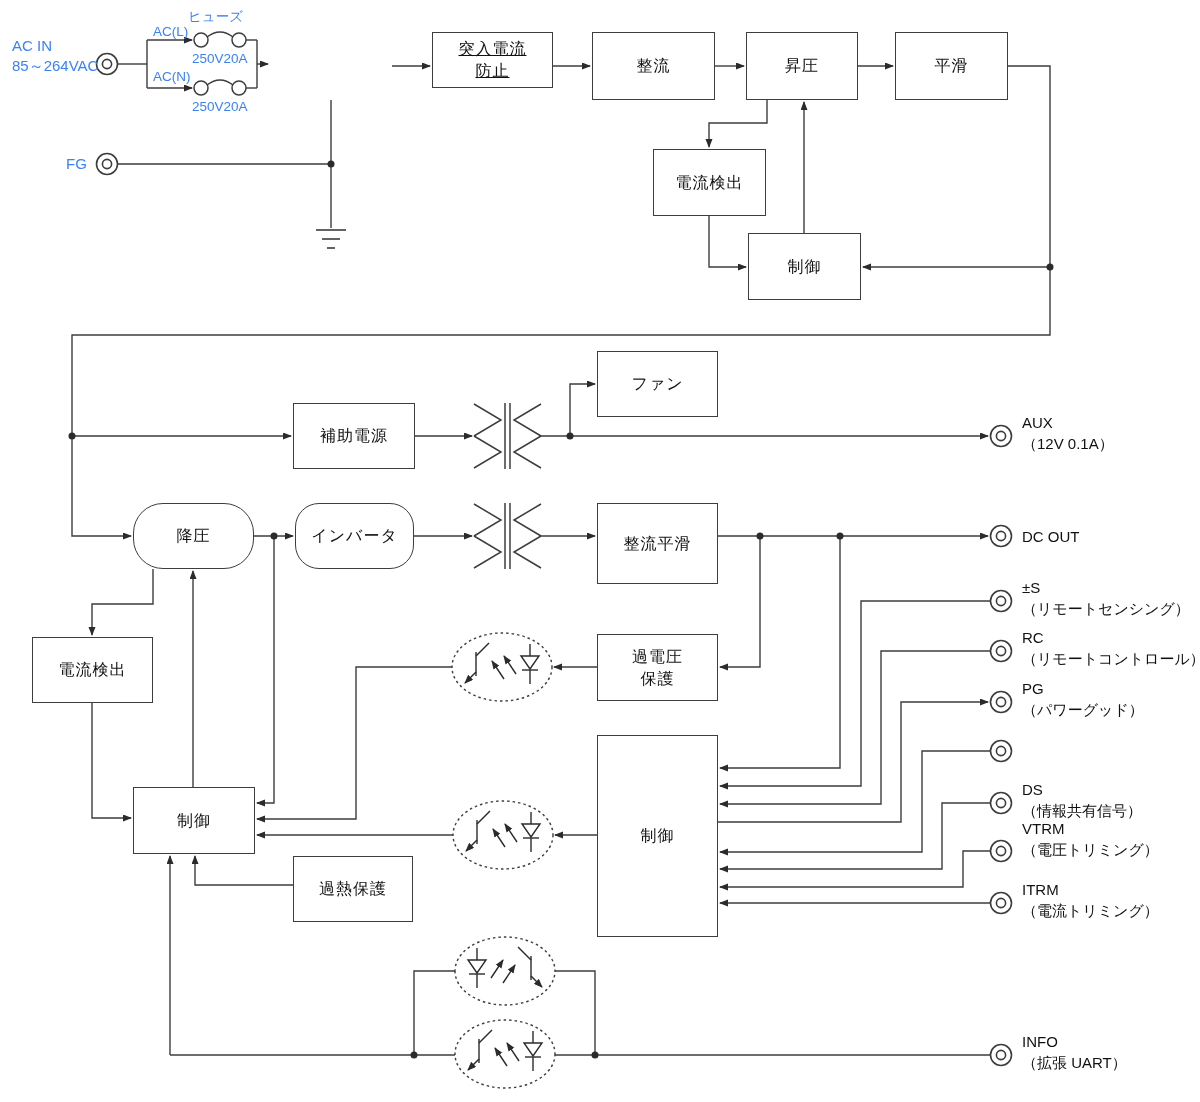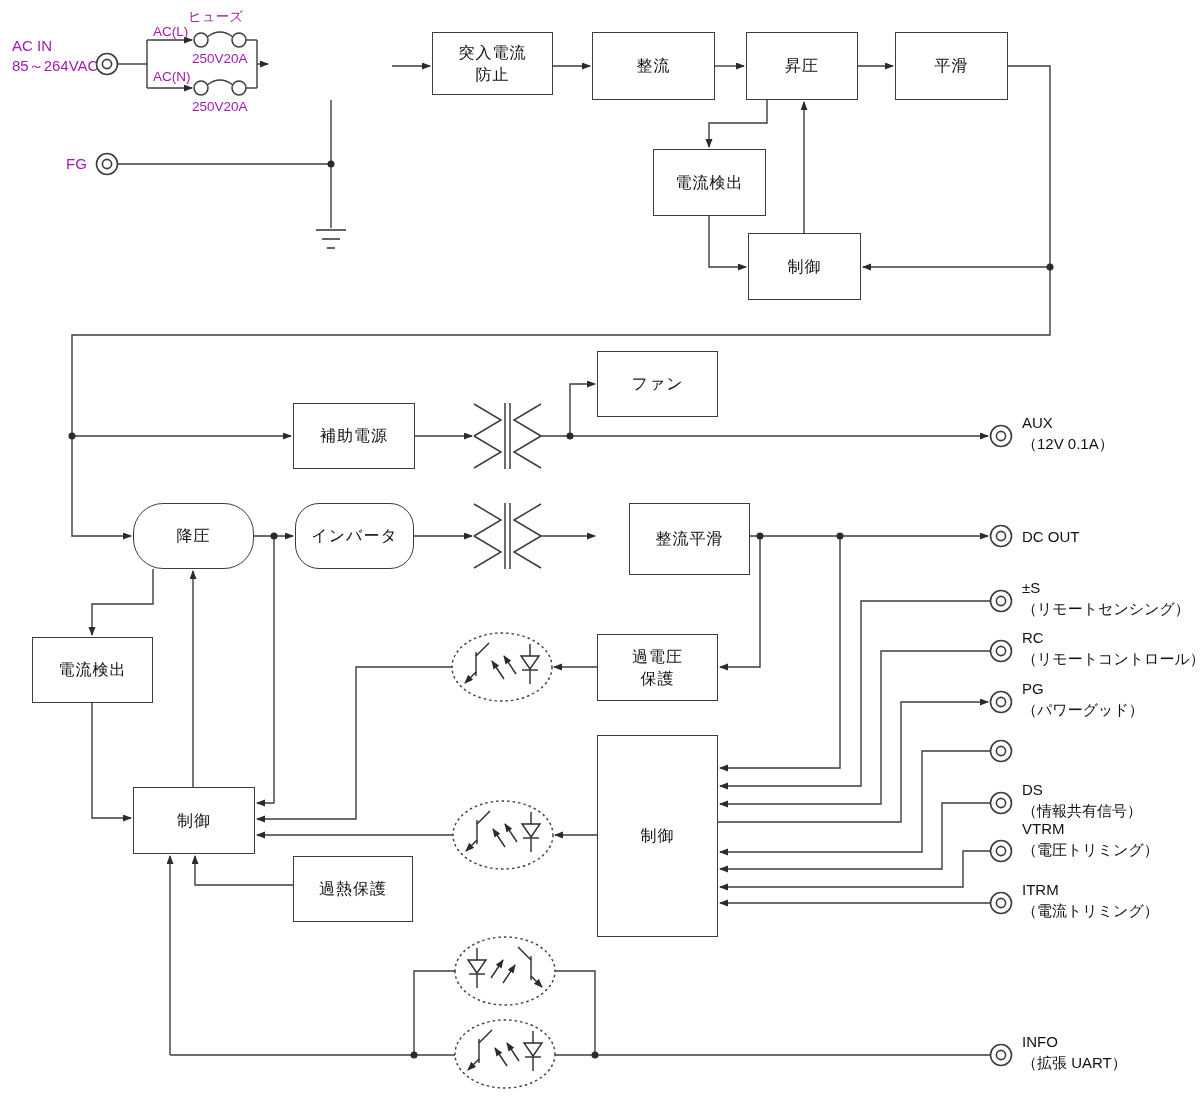--- a/index.html
+++ b/index.html
@@ -8,21 +8,21 @@
     font-family:"Liberation Sans","DejaVu Sans",sans-serif;color:#111;
     overflow:hidden;
   }
   #wires{position:absolute;left:0;top:0;}
   .box{
     position:absolute;border:1.5px solid #3d3d3d;background:#fff;
     display:flex;flex-direction:column;align-items:center;justify-content:center;
     font-size:16px;line-height:22px;letter-spacing:1px;text-align:center;color:#111;
     box-sizing:border-box;z-index:2;
   }
-  .lbl{position:absolute;font-size:15px;line-height:18px;white-space:nowrap;color:#a21caf;z-index:2;}
+  .lbl{position:absolute;font-size:15px;line-height:18px;white-space:nowrap;color:#3b82f6;z-index:2;}
   .lbl.small{font-size:13.5px;}
   .connlbl{position:absolute;font-size:15px;line-height:21px;white-space:nowrap;color:#111;z-index:2;}
 </style>
 </head>
 <body>
 
 <div id="stage">
 
   <svg id="wires" width="1200" height="1102" viewBox="0 0 1200 1102">
     <defs>
@@ -167,34 +167,34 @@
     <use href="#connSym" x="1001" y="601"></use>
     <use href="#connSym" x="1001" y="651"></use>
     <use href="#connSym" x="1001" y="702"></use>
     <use href="#connSym" x="1001" y="751"></use>
     <use href="#connSym" x="1001" y="803"></use>
     <use href="#connSym" x="1001" y="851"></use>
     <use href="#connSym" x="1001" y="903"></use>
     <use href="#connSym" x="1001" y="1055"></use>
   </svg>
 
-  <div class="box" style="left:432px;top:32px;width:121px;height:63px;">
+  <div class="box" style="left:432px;top:32px;width:121px;height:56px;text-decoration:underline;">
     <span>突入電流</span>
     <span>防止</span>
   </div>
   <div class="box" style="left:592px;top:32px;width:123px;height:68px;">整流</div>
   <div class="box" style="left:746px;top:32px;width:112px;height:68px;">昇圧</div>
   <div class="box" style="left:895px;top:32px;width:113px;height:68px;">平滑</div>
   <div class="box" style="left:653px;top:149px;width:113px;height:67px;">電流検出</div>
   <div class="box" style="left:748px;top:233px;width:113px;height:67px;">制御</div>
   <div class="box" style="left:597px;top:351px;width:121px;height:66px;">ファン</div>
   <div class="box" style="left:293px;top:403px;width:122px;height:66px;">補助電源</div>
   <div class="box" style="left:133px;top:503px;width:121px;height:66px;border-radius:30px;">降圧</div>
   <div class="box" style="left:295px;top:503px;width:119px;height:66px;border-radius:24px;">インバータ</div>
-  <div class="box" style="left:597px;top:503px;width:121px;height:72px;margin-left:32px;">整流平滑</div>
+  <div class="box" style="left:597px;top:503px;width:121px;height:81px;">整流平滑</div>
   <div class="box" style="left:32px;top:637px;width:121px;height:66px;">電流検出</div>
   <div class="box" style="left:133px;top:787px;width:122px;height:67px;">制御</div>
   <div class="box" style="left:293px;top:856px;width:120px;height:66px;">過熱保護</div>
   <div class="box" style="left:597px;top:634px;width:121px;height:67px;">
     <span>過電圧</span>
     <span>保護</span>
   </div>
   <div class="box" style="left:597px;top:735px;width:121px;height:202px;">制御</div>
 
   <div class="lbl" style="left:12px;top:37px;">AC IN</div>

